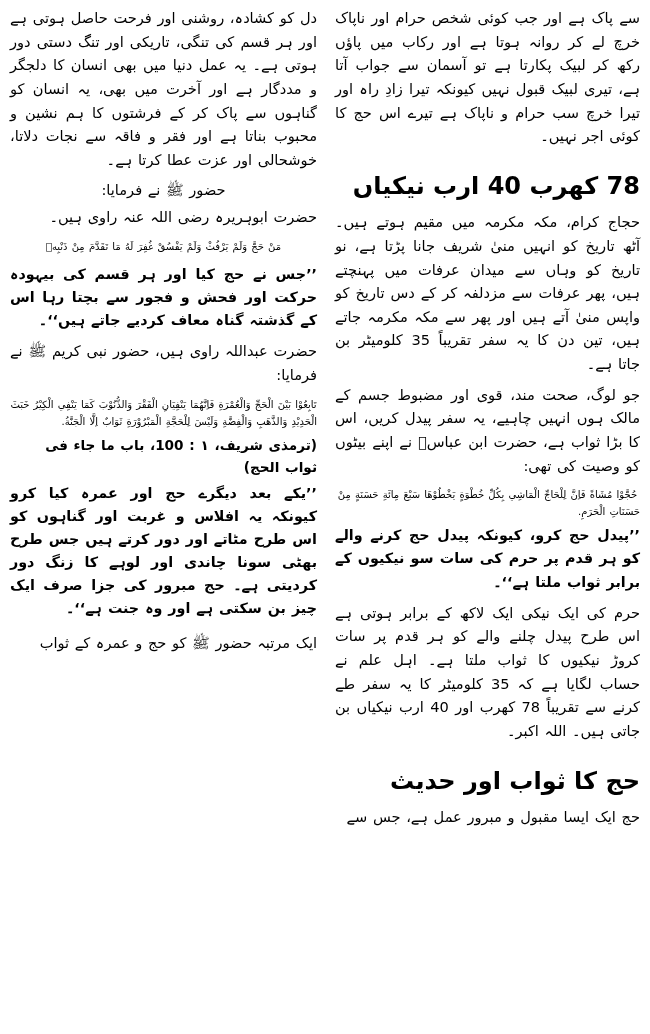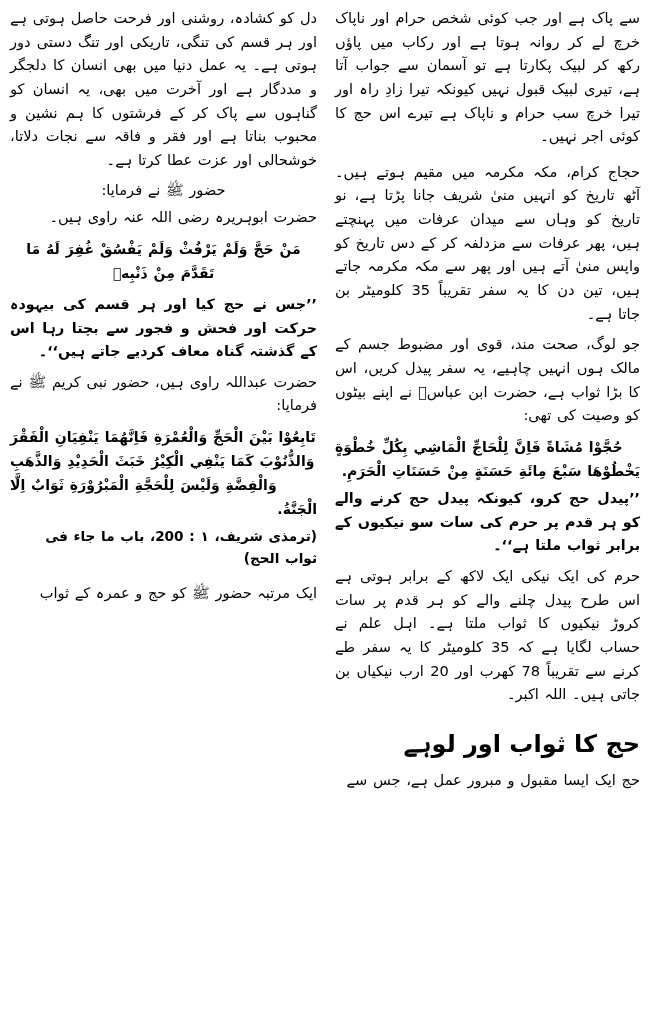--- a/index.html
+++ b/index.html
@@ -44,30 +44,30 @@
   }
   .body-text {
     font-weight: 500;
   }
   .quote {
     font-weight: 700;
     font-size: 14.3px;
     line-height: 1.62;
   }
   .arabic {
-    font-weight: 700;
-    font-size: 14px;
+    font-weight: 400;
+    font-size: 10px;
     line-height: 1.7;
     text-align: center;
     text-align-last: center;
     direction: rtl;
     margin: 2px 0 4px 0;
   }
   .arabic.rightal {
-    text-align: left;
+    text-align: center;
     text-align-last: right;
   }
   .ref {
     font-weight: 700;
     font-size: 13.6px;
     text-align: right;
     text-align-last: right;
     margin-bottom: 4px;
   }
   h2.heading {
@@ -97,35 +97,37 @@
     <p class="body-text center-line">حضور ﷺ نے فرمایا:</p>
     <p class="body-text">حضرت ابوہریرہ رضی اللہ عنہ راوی ہیں۔</p>
     <div class="spacer-sm"></div>
     <p class="arabic">مَنْ حَجَّ وَلَمْ يَرْفُثْ وَلَمْ يَفْسُقْ غُفِرَ لَهُ مَا تَقَدَّمَ مِنْ ذَنْبِهٖ</p>
     <div class="spacer-sm"></div>
     <p class="quote">’’جس نے حج کیا اور ہر قسم کی بیہودہ حرکت اور فحش و فجور سے بچتا رہا اس کے گذشتہ گناہ معاف کردیے جاتے ہیں‘‘۔</p>
     <div class="spacer-sm"></div>
     <p class="body-text">حضرت عبداللہ راوی ہیں، حضور نبی کریم ﷺ نے فرمایا:</p>
     <div class="spacer-sm"></div>
     <p class="arabic rightal">تَابِعُوْا بَيْنَ الْحَجِّ وَالْعُمْرَةِ فَاِنَّهُمَا يَنْفِيَانِ الْفَقْرَ وَالذُّنُوْبَ كَمَا يَنْفِي الْكِيْرُ خَبَثَ الْحَدِيْدِ وَالذَّهَبِ وَالْفِضَّةِ وَلَيْسَ لِلْحَجَّةِ الْمَبْرُوْرَةِ ثَوَابٌ اِلَّا الْجَنَّةُ.</p>
-    <p class="ref">(ترمذی شریف، ۱ : 200، باب ما جاء فی ثواب الحج)</p>
+    <p class="ref">(ترمذی شریف، ۱ : 100، باب ما جاء فی ثواب الحج)</p>
+    <p class="quote">’’یکے بعد دیگرے حج اور عمرہ کیا کرو کیونکہ یہ افلاس و غربت اور گناہوں کو اس طرح مٹاتے اور دور کرتے ہیں جس طرح بھٹی سونا چاندی اور لوہے کا زنگ دور کردیتی ہے۔ حج مبرور کی جزا صرف ایک چیز بن سکتی ہے اور وہ جنت ہے‘‘۔</p>
     <div class="spacer-sm"></div>
     <div class="spacer-sm"></div>
     <p class="body-text">ایک مرتبہ حضور ﷺ کو حج و عمرہ کے ثواب</p>
   </div>
 
   <div class="col left">
     <p class="body-text">سے پاک ہے اور جب کوئی شخص حرام اور ناپاک خرچ لے کر روانہ ہوتا ہے اور رکاب میں پاؤں رکھ کر لبیک پکارتا ہے تو آسمان سے جواب آتا ہے، تیری لبیک قبول نہیں کیونکہ تیرا زادِ راہ اور تیرا خرچ سب حرام و ناپاک ہے تیرے اس حج کا کوئی اجر نہیں۔</p>
     <div class="spacer-md"></div>
+    <h2 class="heading">78 کھرب 40 ارب نیکیاں</h2>
     <p class="body-text">حجاج کرام، مکہ مکرمہ میں مقیم ہوتے ہیں۔ آٹھ تاریخ کو انہیں منیٰ شریف جانا پڑتا ہے، نو تاریخ کو وہاں سے میدان عرفات میں پہنچتے ہیں، پھر عرفات سے مزدلفہ کر کے دس تاریخ کو واپس منیٰ آتے ہیں اور پھر سے مکہ مکرمہ جاتے ہیں، تین دن کا یہ سفر تقریباً 35 کلومیٹر بن جاتا ہے۔</p>
     <div class="spacer-sm"></div>
     <p class="body-text">جو لوگ، صحت مند، قوی اور مضبوط جسم کے مالک ہوں انہیں چاہیے، یہ سفر پیدل کریں، اس کا بڑا ثواب ہے، حضرت ابن عباسؓ نے اپنے بیٹوں کو وصیت کی تھی:</p>
     <div class="spacer-sm"></div>
     <p class="arabic rightal">حُجَّوْا مُشَاةً فَاِنَّ لِلْحَاجِّ الْمَاشِي بِكُلِّ خُطْوَةٍ يَخْطُوْهَا سَبْعَ مِائَةِ حَسَنَةٍ مِنْ حَسَنَاتِ الْحَرَمِ.</p>
     <p class="quote">’’پیدل حج کرو، کیونکہ پیدل حج کرنے والے کو ہر قدم پر حرم کی سات سو نیکیوں کے برابر ثواب ملتا ہے‘‘۔</p>
     <div class="spacer-sm"></div>
-    <p class="body-text">حرم کی ایک نیکی ایک لاکھ کے برابر ہوتی ہے اس طرح پیدل چلنے والے کو ہر قدم پر سات کروڑ نیکیوں کا ثواب ملتا ہے۔ اہل علم نے حساب لگایا ہے کہ 35 کلومیٹر کا یہ سفر طے کرنے سے تقریباً 78 کھرب اور 20 ارب نیکیاں بن جاتی ہیں۔ اللہ اکبر۔</p>
+    <p class="body-text">حرم کی ایک نیکی ایک لاکھ کے برابر ہوتی ہے اس طرح پیدل چلنے والے کو ہر قدم پر سات کروڑ نیکیوں کا ثواب ملتا ہے۔ اہل علم نے حساب لگایا ہے کہ 35 کلومیٹر کا یہ سفر طے کرنے سے تقریباً 78 کھرب اور 40 ارب نیکیاں بن جاتی ہیں۔ اللہ اکبر۔</p>
     <div class="spacer-md"></div>
-    <h2 class="heading">حج کا ثواب اور لوہے</h2>
+    <h2 class="heading">حج کا ثواب اور حدیث</h2>
     <p class="body-text">حج ایک ایسا مقبول و مبرور عمل ہے، جس سے</p>
   </div>
 
 </div>
 
 </body></html>

